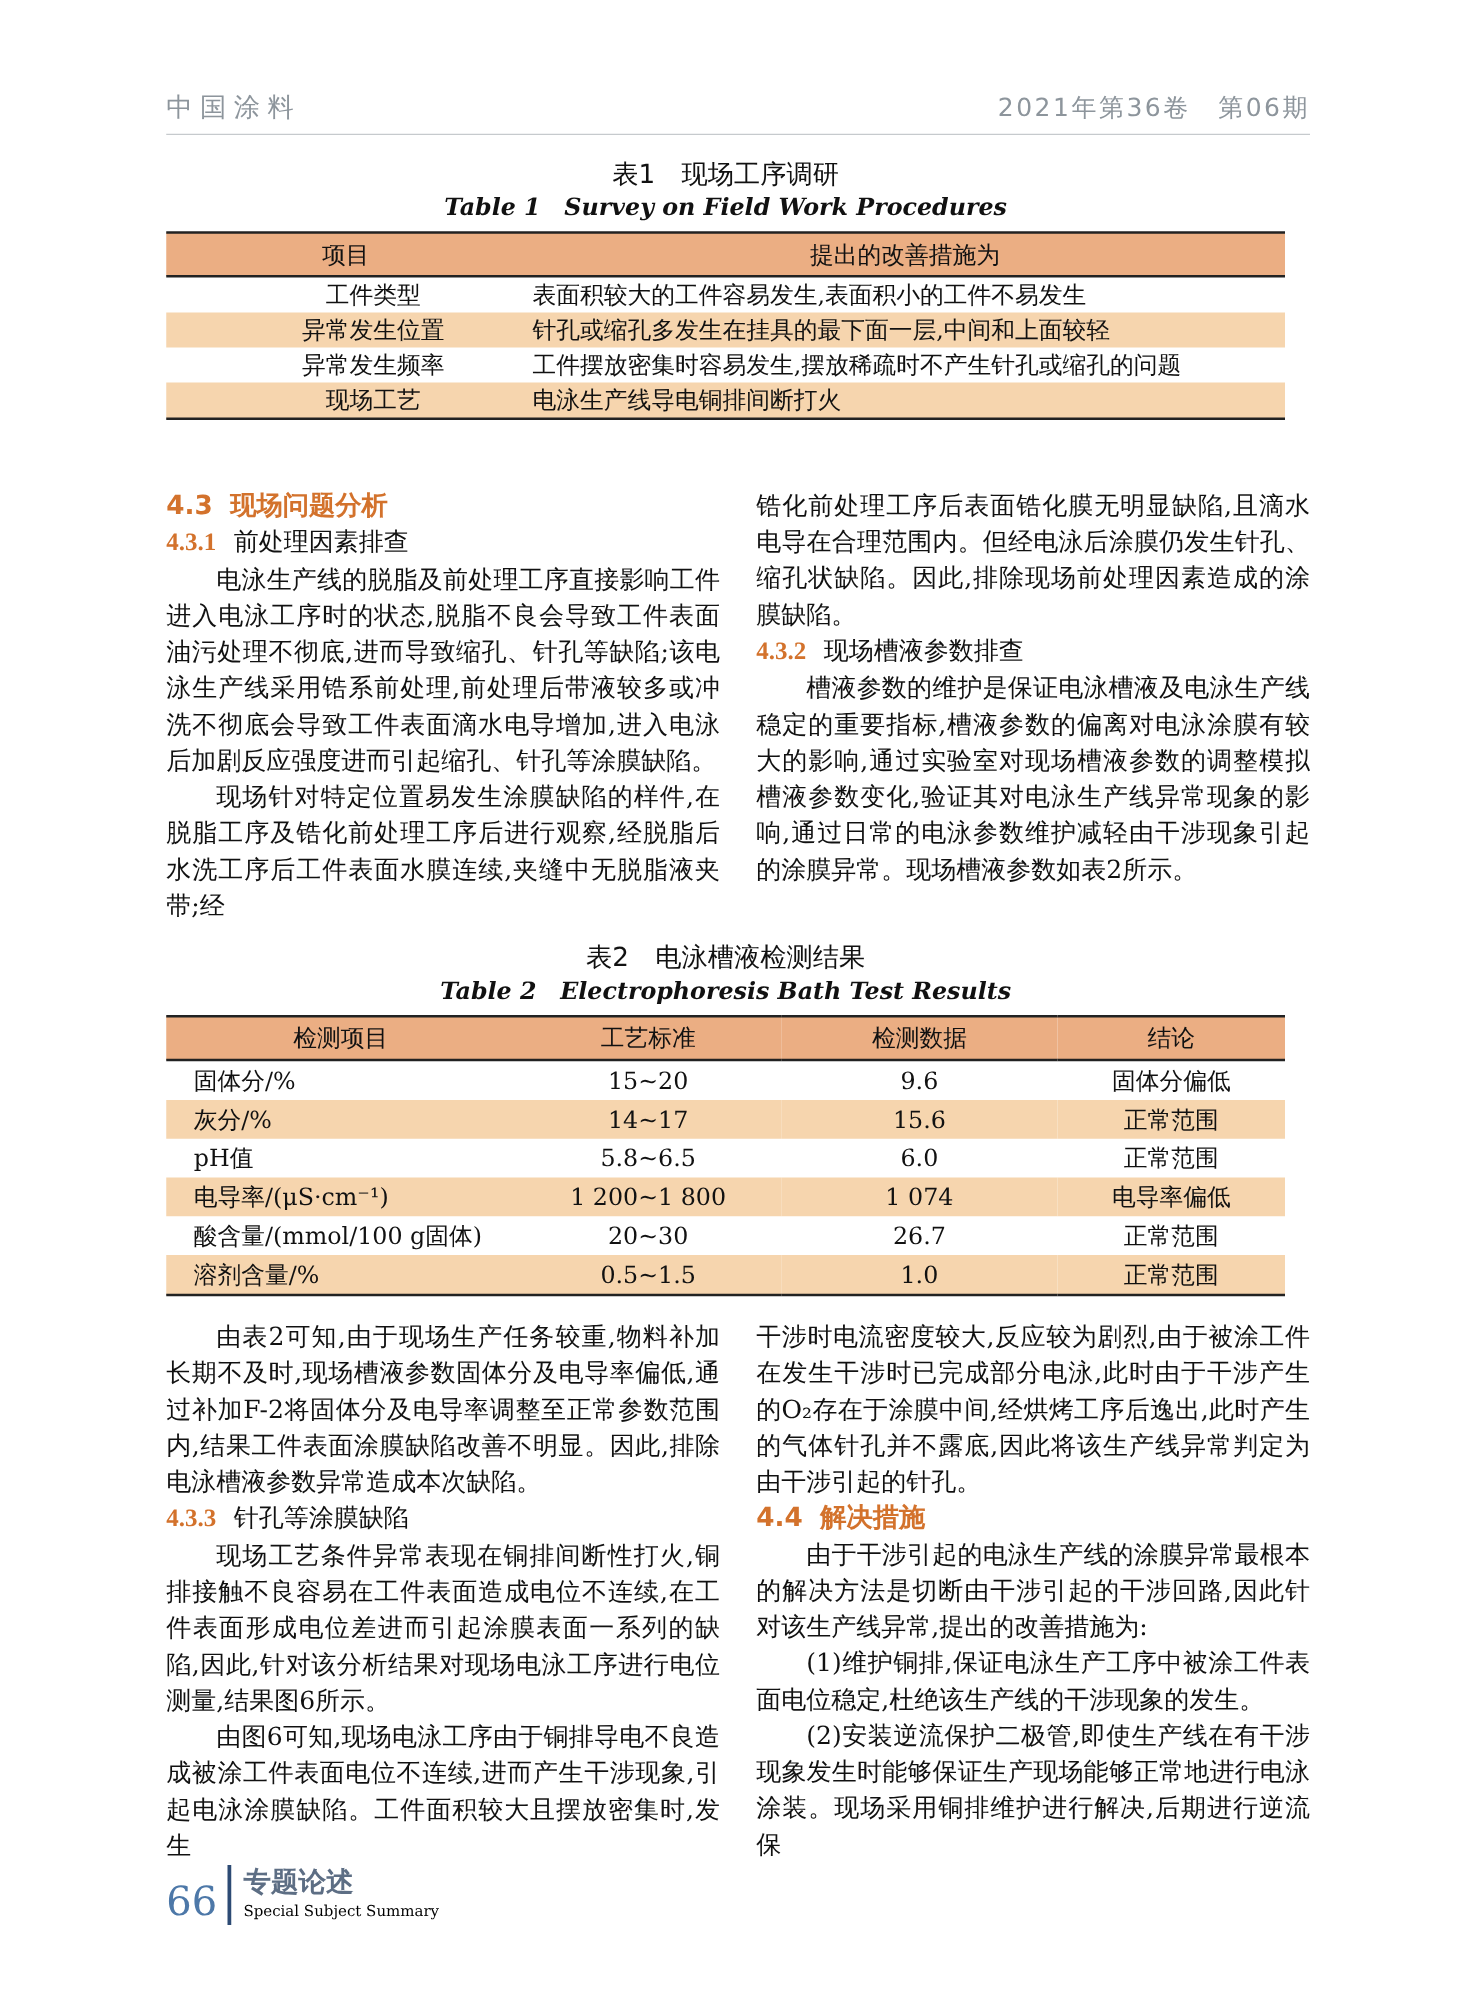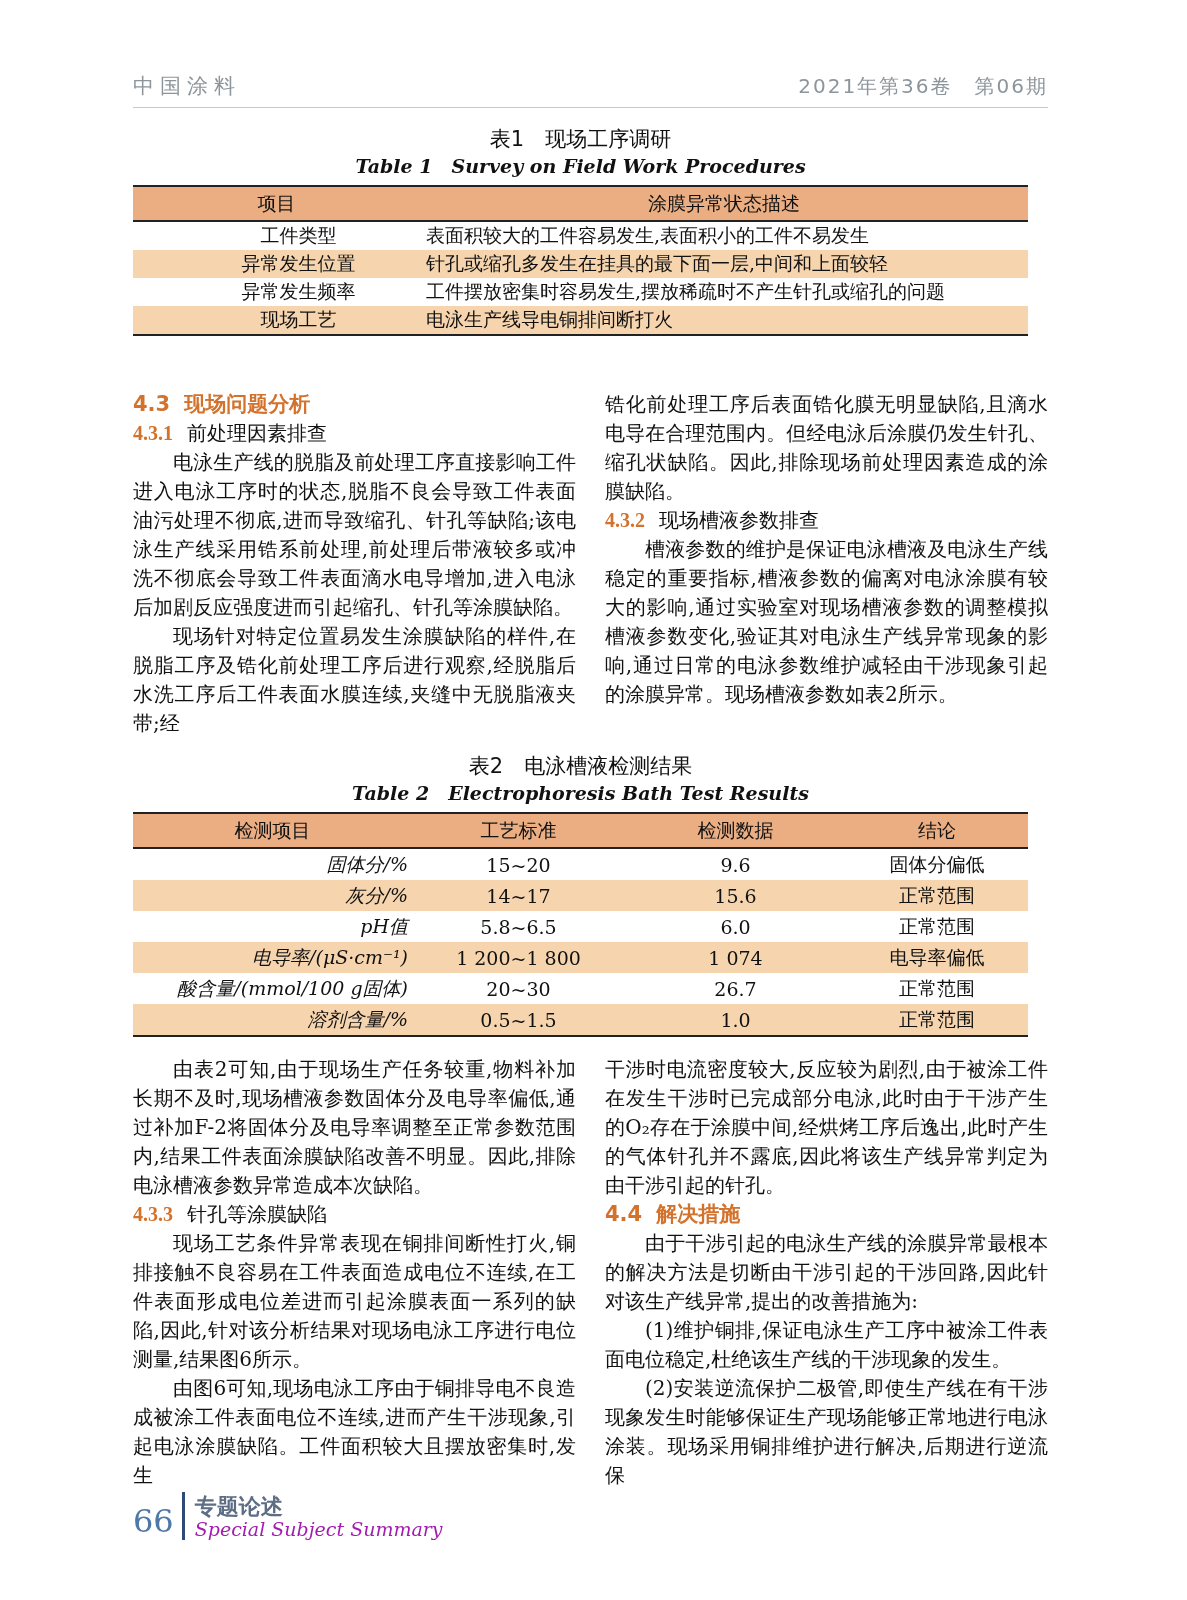--- a/index.html
+++ b/index.html
@@ -45,21 +45,21 @@
 
   #table1 td { height:28px; }
   #table1 th:first-child, #table1 td:first-child { width:235px; }
   #table1 td:first-child { padding-left:48px; text-align:center; }
   #table1 td:nth-child(2) { padding-left:6px; text-align:left; }
 
   #table2 td { height:31px; }
   #table2 th:nth-child(1), #table2 td:nth-child(1) { width:253px;margin-left:16px; }
   #table2 th:nth-child(2), #table2 td:nth-child(2) { width:205px; }
   #table2 th:nth-child(3), #table2 td:nth-child(3) { width:213px; }
-  #table2 td:first-child { padding-left:22px; text-align:right;font-style:italic; }
+  #table2 td:first-child { padding-left:22px; text-align:left; }
   #table2 td:not(:first-child) { text-align:center; }
 
   
   .twocol { position:absolute; left:133px; width:915px; display:flex; gap:29px; }
   #sec1 { top:390px; }
   #sec2 { top:1055px; }
   .col { width:443px; font-size:20px; line-height:29px; text-align:justify; }
   .para { text-indent:2em; margin:0; }
   .para.noindent { text-indent:0; }
   .h2 {
@@ -75,40 +75,40 @@
   .h3 .title { font-size:20px; color:#111; }
 
   
   .page-footer { position:absolute; left:133px; top:1492px; display:flex; align-items:center; }
   .page-num { font-size:32px; color:#4d78a8; margin-right:8px; align-self:flex-end; }
   .footer-bar { width:3px; height:48px; background:#2d4b74; margin-right:10px; }
   .footer-col-cn {
     font-family:"DejaVu Sans","Liberation Sans",sans-serif; font-weight:bold;
     font-size:22px; color:#5d6e84; line-height:26px;
   }
-  .footer-col-en { font-size:19px; color:#a21caf; line-height:18px;font-style:italic; }
+  .footer-col-en { font-size:12px; color:#000000; line-height:18px; }
 </style>
 </head>
 <body>
 
 <div class="page">
 
   <div class="page-header">
     <span class="journal-name">中国涂料</span>
     <span class="issue-info">2021年第36卷　第06期</span>
   </div>
 
   <div class="table-block" id="table1-block">
     <p class="tbl-title-cn">表1　现场工序调研</p>
     <p class="tbl-title-en">Table 1　Survey on Field Work Procedures</p>
     <table class="paper-table" id="table1">
       <thead>
         <tr>
           <th>项目</th>
-          <th>涂膜异常状态描述</th>
+          <th>提出的改善措施为</th>
         </tr>
       </thead>
       <tbody>
         <tr>
           <td>工件类型</td>
           <td>表面积较大的工件容易发生,表面积小的工件不易发生</td>
         </tr>
         <tr>
           <td>异常发生位置</td>
           <td>针孔或缩孔多发生在挂具的最下面一层,中间和上面较轻</td>

